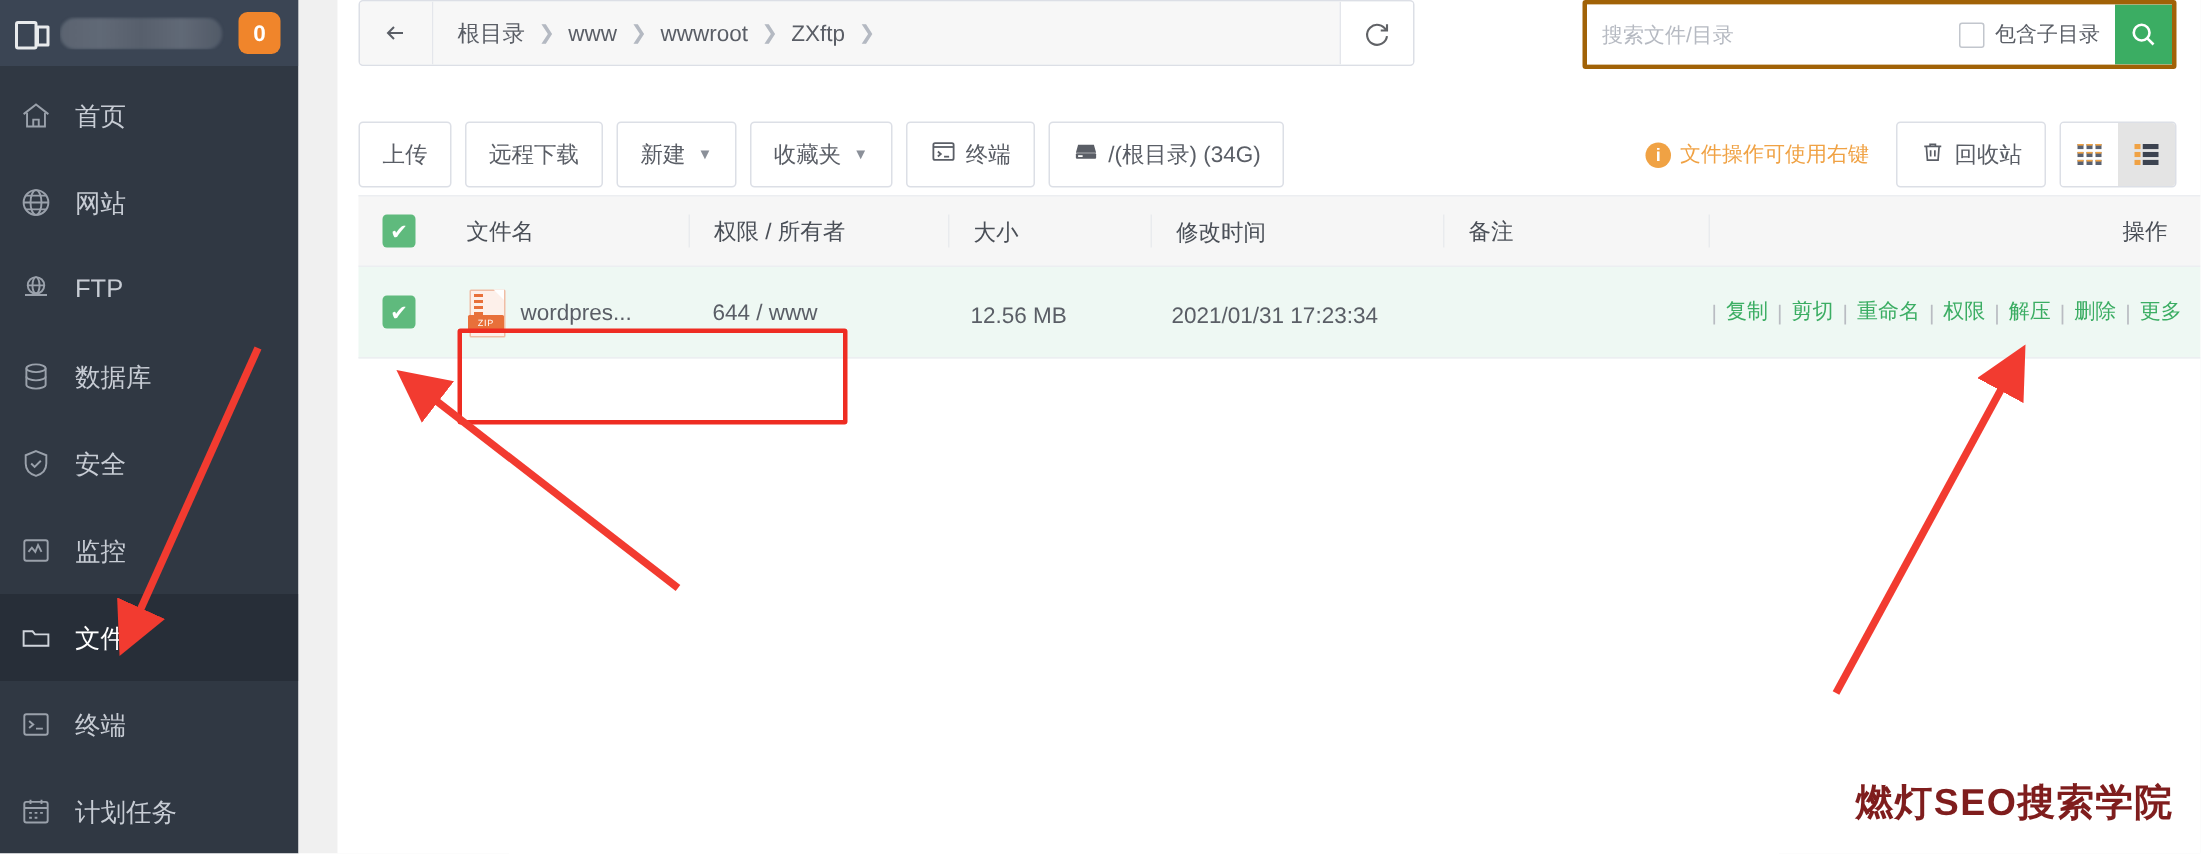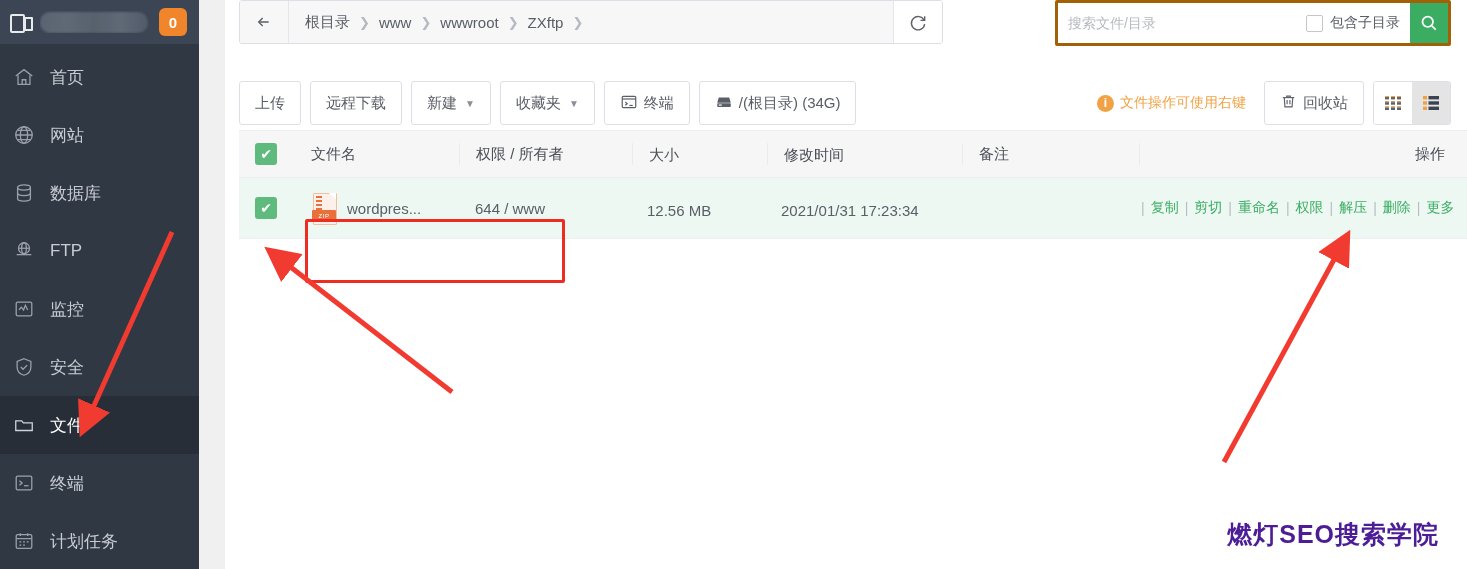--- a/index.html
+++ b/index.html
@@ -183,21 +183,21 @@
     font-family:"Liberation Sans",sans-serif;
   }
 
   
   .hl-box{
     position:absolute;border:3px solid #ee2c22;border-radius:2px;pointer-events:none;
   }
   .annot{position:absolute;left:0;top:0;width:1467px;height:569px;pointer-events:none;}
 
   .watermark{
-    position:absolute;right:28px;bottom:18px;color:#4c1d95;font-size:25px;font-weight:bold;
+    position:absolute;right:18px;bottom:18px;color:#7f1d1d;font-size:25px;font-weight:bold;
     letter-spacing:1px;user-select:none;
   }
 </style>
 </head>
 <body>
 
 <div class="app">
 
   <div class="sidebar">
     <div class="logo-bar">
@@ -232,59 +232,59 @@
               <ellipse cx="12" cy="12" rx="4" ry="9"></ellipse>
               <path d="M3 12h18M4.5 7h15M4.5 17h15"></path>
           </svg>
         </span>
         <span class="lbl">网站</span>
       </div>
 
       <div class="nav-item">
         <span class="ico">
           <svg width="22" height="22" viewBox="0 0 24 24" fill="none" stroke="currentColor" stroke-width="1.4">
-            <ellipse cx="12" cy="6" rx="7" ry="2.8"></ellipse>
-              <path d="M5 6v12c0 1.5 3.1 2.8 7 2.8s7-1.3 7-2.8V6"></path>
-            <path d="M5 12c0 1.5 3.1 2.8 7 2.8s7-1.3 7-2.8"></path>
-          </svg>
-        </span>
-        <span class="lbl">数据库</span>
-      </div>
-
-      <div class="nav-item">
-        <span class="ico">
-          <svg width="22" height="22" viewBox="0 0 24 24" fill="none" stroke="currentColor" stroke-width="1.4">
             <circle cx="12" cy="9" r="6"></circle>
               <ellipse cx="12" cy="9" rx="2.6" ry="6"></ellipse>
               <path d="M6 9h12"></path>
               <path d="M4 16h16"></path>
               <path d="M12 15v-1"></path>
           </svg>
         </span>
         <span class="lbl">FTP</span>
       </div>
 
       <div class="nav-item">
         <span class="ico">
           <svg width="22" height="22" viewBox="0 0 24 24" fill="none" stroke="currentColor" stroke-width="1.4">
+            <ellipse cx="12" cy="6" rx="7" ry="2.8"></ellipse>
+              <path d="M5 6v12c0 1.5 3.1 2.8 7 2.8s7-1.3 7-2.8V6"></path>
+            <path d="M5 12c0 1.5 3.1 2.8 7 2.8s7-1.3 7-2.8"></path>
+          </svg>
+        </span>
+        <span class="lbl">数据库</span>
+      </div>
+
+      <div class="nav-item">
+        <span class="ico">
+          <svg width="22" height="22" viewBox="0 0 24 24" fill="none" stroke="currentColor" stroke-width="1.4">
+            <path d="M12 3l7.5 3v6c0 4.5-3.2 7.7-7.5 9-4.3-1.3-7.5-4.5-7.5-9V6z"></path>
+              <path d="M8.5 12l2.5 2.5 4.5-4.5"></path>
+          </svg>
+        </span>
+        <span class="lbl">安全</span>
+      </div>
+
+      <div class="nav-item">
+        <span class="ico">
+          <svg width="22" height="22" viewBox="0 0 24 24" fill="none" stroke="currentColor" stroke-width="1.4">
             <rect x="3.5" y="4.5" width="17" height="15" rx="1.5"></rect>
               <path d="M6.5 13l2.5-3 2.5 3 2-5 2.5 5"></path>
           </svg>
         </span>
         <span class="lbl">监控</span>
-      </div>
-
-      <div class="nav-item">
-        <span class="ico">
-          <svg width="22" height="22" viewBox="0 0 24 24" fill="none" stroke="currentColor" stroke-width="1.4">
-            <path d="M12 3l7.5 3v6c0 4.5-3.2 7.7-7.5 9-4.3-1.3-7.5-4.5-7.5-9V6z"></path>
-              <path d="M8.5 12l2.5 2.5 4.5-4.5"></path>
-          </svg>
-        </span>
-        <span class="lbl">安全</span>
       </div>
 
       <div class="nav-item active">
         <span class="ico">
           <svg width="22" height="22" viewBox="0 0 24 24" fill="none" stroke="currentColor" stroke-width="1.4">
             <path d="M3 7.5h6.5l1.8 2.2H21V18H3z"></path>
           </svg>
         </span>
         <span class="lbl">文件</span>
       </div>

